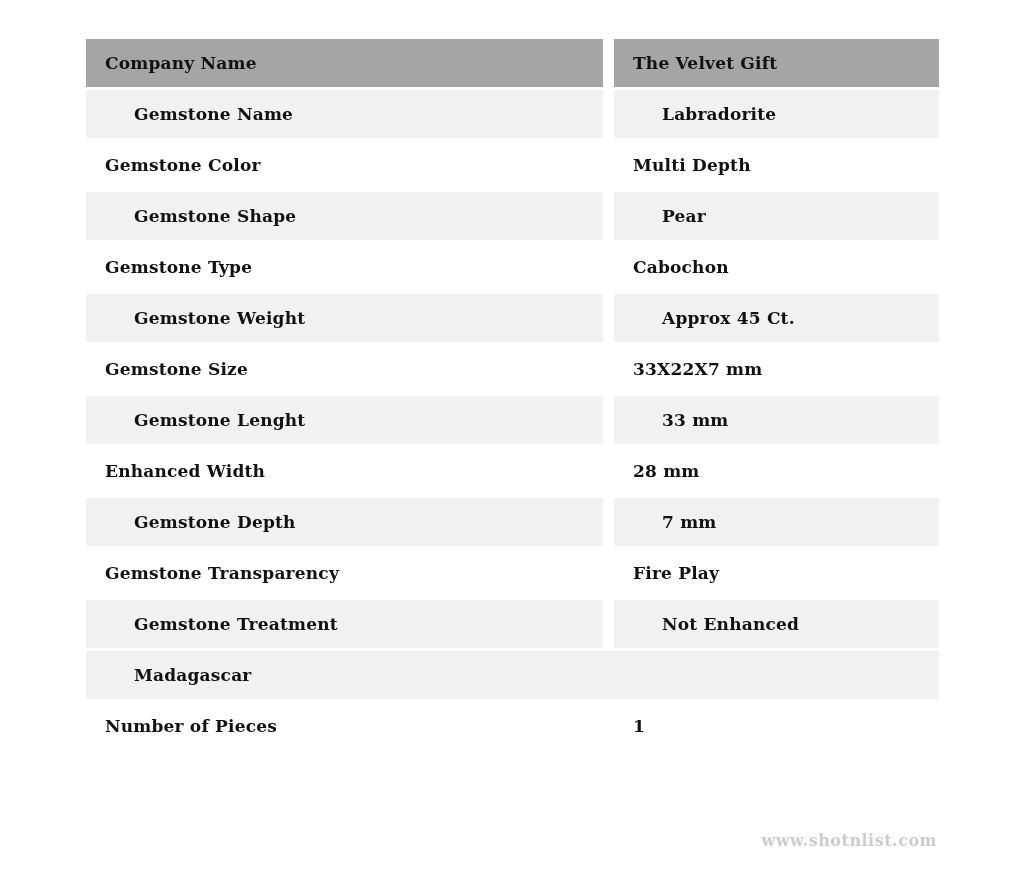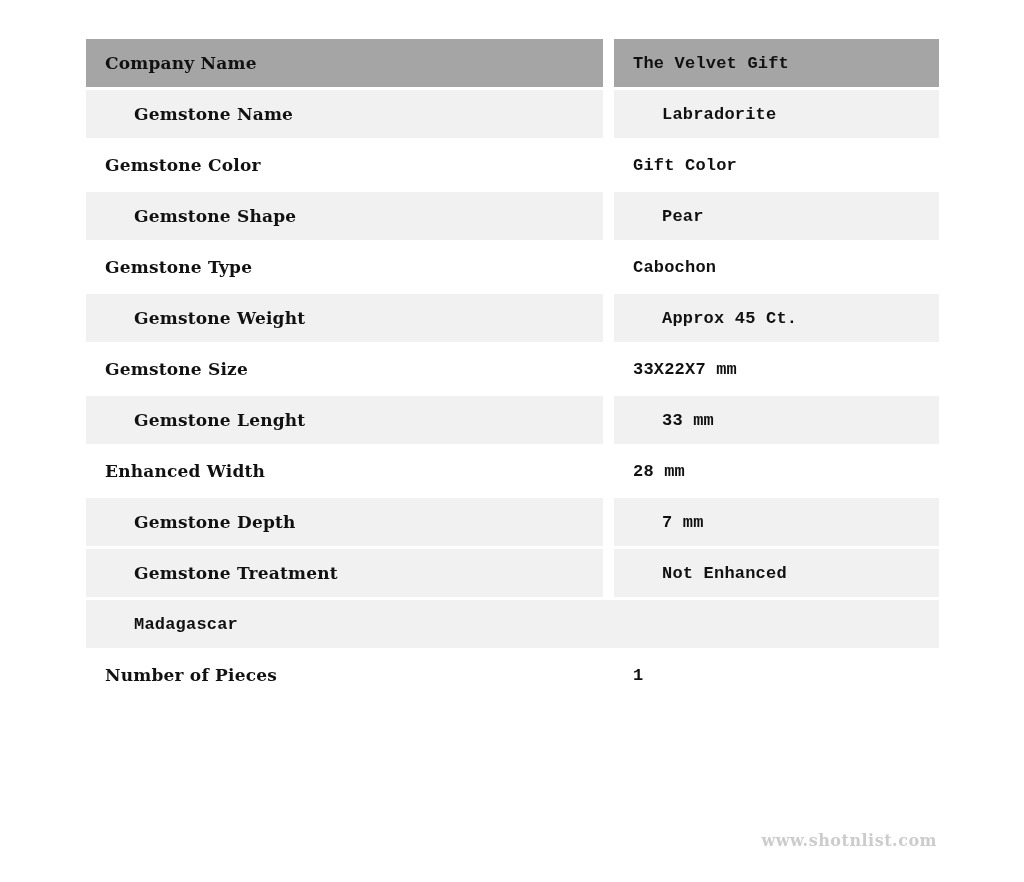--- a/index.html
+++ b/index.html
@@ -33,21 +33,21 @@
     display: flex;
     align-items: center;
     box-sizing: border-box;
     padding: 0 19px;
     font-weight: bold;
     font-size: 17px;
     color: var(--text-color, #111111);
     letter-spacing: 0.2px;
   }
   .cell.label { width: 517px; flex: 0 0 517px; }
-  .cell.value { flex: 1 1 auto; font-family: Liberation Mono, monospace; }
+  .cell.value { flex: 1 1 auto; }
   .t-row.header .cell { background: var(--header-bg, #a5a5a5); }
   .t-row.stripe .cell { background: var(--stripe-bg, #f1f1f2); padding-left: 48px; }
   .t-row.plain .cell  { background: var(--row-bg, #ffffff); }
   .watermark {
     position: absolute;
     top: 831px;
     right: 87px;
     font-weight: bold;
     font-size: 16px;
     color: var(--watermark-color, #cccccc);
@@ -65,21 +65,21 @@
       <div class="cell label">Company Name</div>
       <div class="cell value">The Velvet Gift</div>
     </div>
     <div id="table-body">
         <div class="t-row stripe">
           <div class="cell label">Gemstone Name</div>
           <div class="cell value">Labradorite</div>
         </div>
         <div class="t-row plain">
           <div class="cell label">Gemstone Color</div>
-          <div class="cell value">Gift Color</div>
+          <div class="cell value">Multi Depth</div>
         </div>
         <div class="t-row stripe">
           <div class="cell label">Gemstone Shape</div>
           <div class="cell value">Pear</div>
         </div>
         <div class="t-row plain">
           <div class="cell label">Gemstone Type</div>
           <div class="cell value">Cabochon</div>
         </div>
         <div class="t-row stripe">
@@ -95,20 +95,24 @@
           <div class="cell value">33 mm</div>
         </div>
         <div class="t-row plain">
           <div class="cell label">Enhanced Width</div>
           <div class="cell value">28 mm</div>
         </div>
         <div class="t-row stripe">
           <div class="cell label">Gemstone Depth</div>
           <div class="cell value">7 mm</div>
         </div>
+        <div class="t-row plain">
+          <div class="cell label">Gemstone Transparency</div>
+          <div class="cell value">Fire Play</div>
+        </div>
         <div class="t-row stripe">
           <div class="cell label">Gemstone Treatment</div>
           <div class="cell value">Not Enhanced</div>
         </div>
         <div class="t-row stripe">
           <div class="cell value">Madagascar</div>
         </div>
         <div class="t-row plain">
           <div class="cell label">Number of Pieces</div>
           <div class="cell value">1</div>

